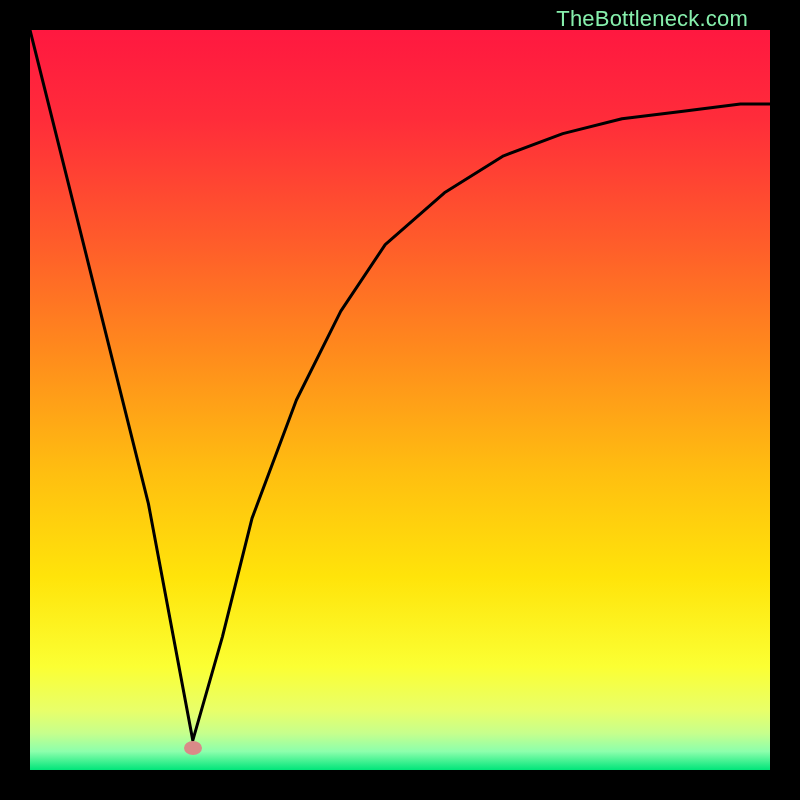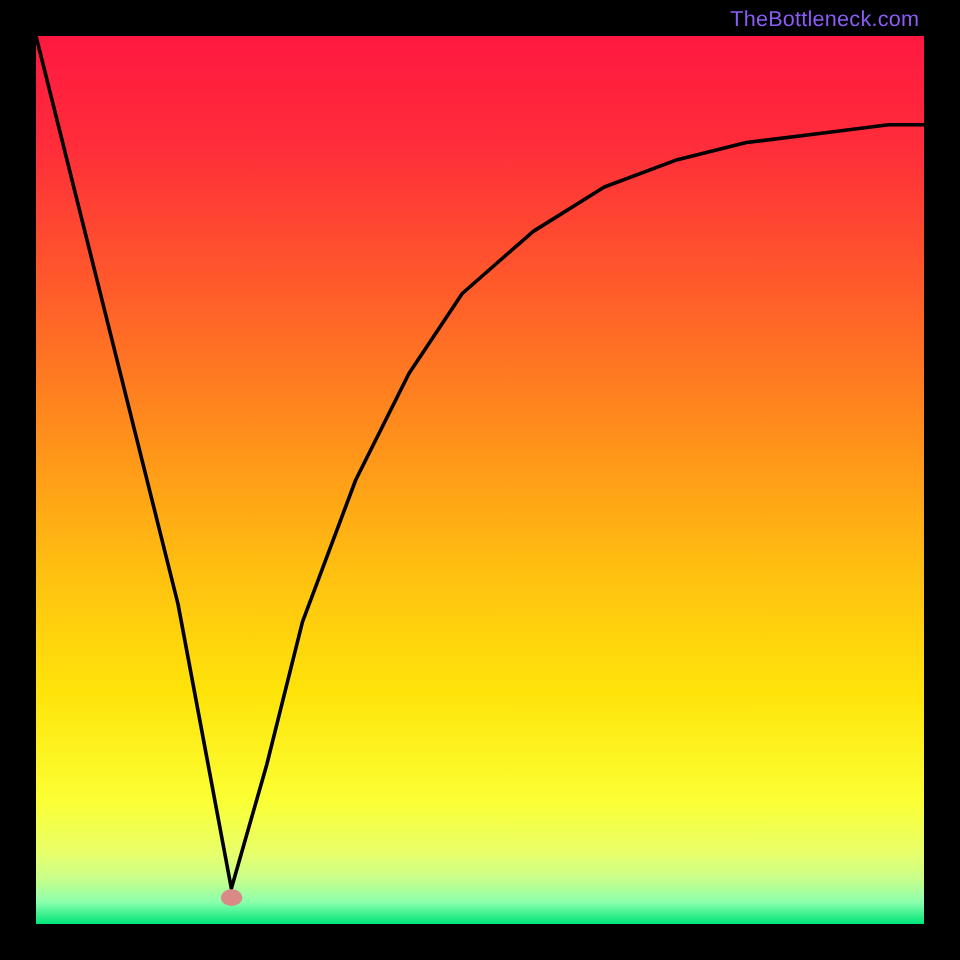--- a/index.html
+++ b/index.html
@@ -30,23 +30,23 @@
   }
   .curve-svg {
     position: absolute;
     inset: 0;
     width: 100%;
     height: 100%;
   }
   .watermark {
     position: absolute;
     top: 6px;
-    right: 34px;
-    color: #8b5cf6;
-    font-size: 18px;
+    right: 52px;
+    color: #86efac;
+    font-size: 22px;
     letter-spacing: 0.2px;
     user-select: none;
   }
   .marker {
     position: absolute;
     width: 18px;
     height: 14px;
     border-radius: 50%;
     background: #d98a88;
     transform: translate(-50%, -50%);

